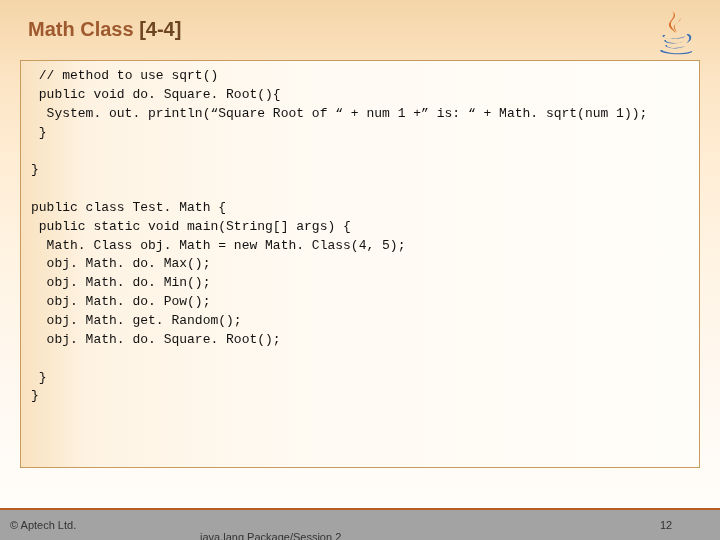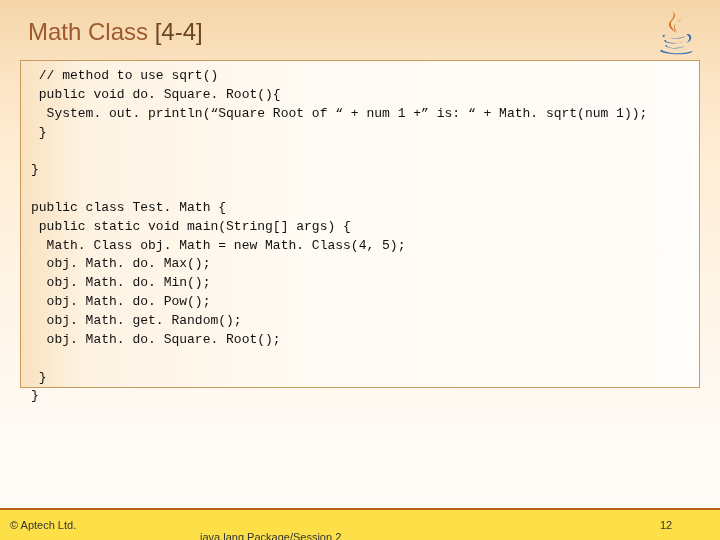--- a/index.html
+++ b/index.html
@@ -9,22 +9,22 @@
     background: linear-gradient(180deg, #f5d5a8 0%, #fce5c5 15%, #ffedd5 30%, #fff4e4 50%, #fff8f0 70%, #fffefb 100%);
     font-family: Arial, sans-serif;
     position: relative;
     overflow: hidden;
   }
   .header {
     padding: 18px 0 0 28px;
     height: 52px;
   }
   .title {
-    font-size: 24px;
-    font-weight: normal;
+    font-size: 20px;
+    font-weight: bold;
     color: #9e5a2e;
   }
   .title-bracket {
     color: #6d4520;
   }
   .logo {
     position: absolute;
     top: 8px;
     right: 20px;
     width: 48px;
@@ -34,34 +34,34 @@
     margin: 8px 20px 0 20px;
     background: #fbe8c9;
     background: linear-gradient(90deg, #f9e2bf 0%, #fef3e3 10%, #fffaf2 40%, #fffdf9 100%);
     border: 1px solid #c89a5e;
     padding: 6px 10px 6px 10px;
     font-family: "Courier New", monospace;
     font-size: 13px;
     line-height: 1.45;
     color: #111;
     white-space: pre-wrap;
-    height: 328px;
+    height: 408px;
   }
   .footer {
     position: absolute;
     bottom: 0;
     left: 0;
     right: 0;
     height: 32px;
     border-top: 2px solid #b55e1f;
     display: flex;
     align-items: center;
     font-size: 11px;
     color: #333;
-    background: #fde047;
+    background: #a3a3a3;
   }
   .footer-left {
     padding-left: 10px;
     width: 200px;
   }
   .footer-center {
     flex: 1;
     text-align: left;
     margin-top: 23px;
   }

